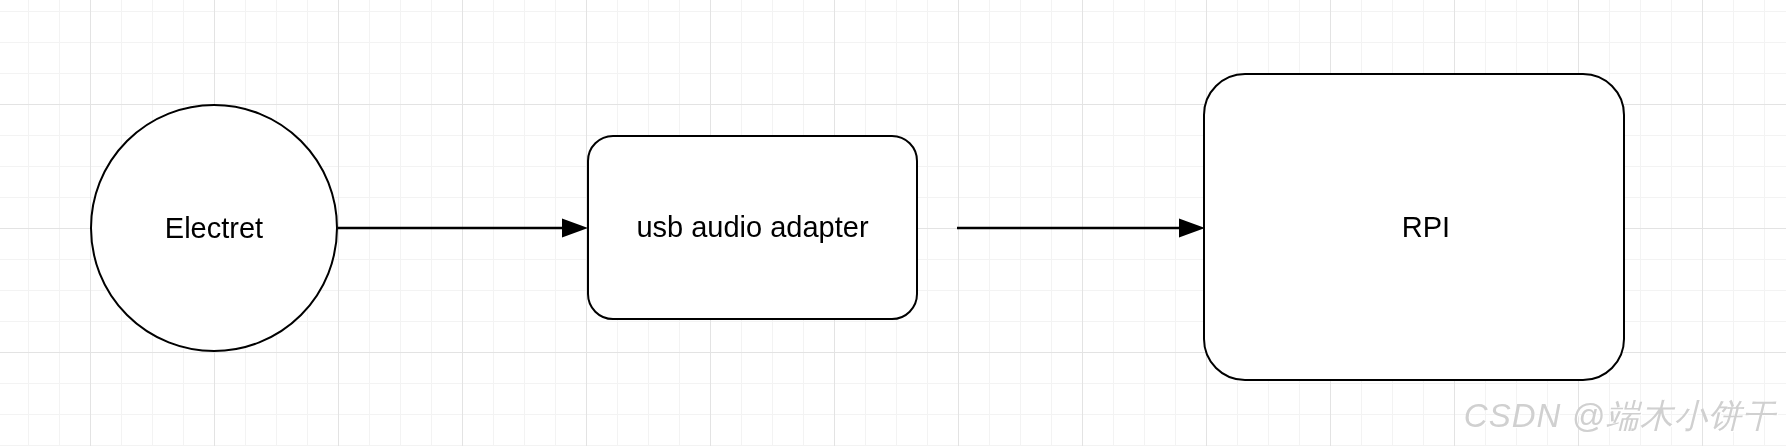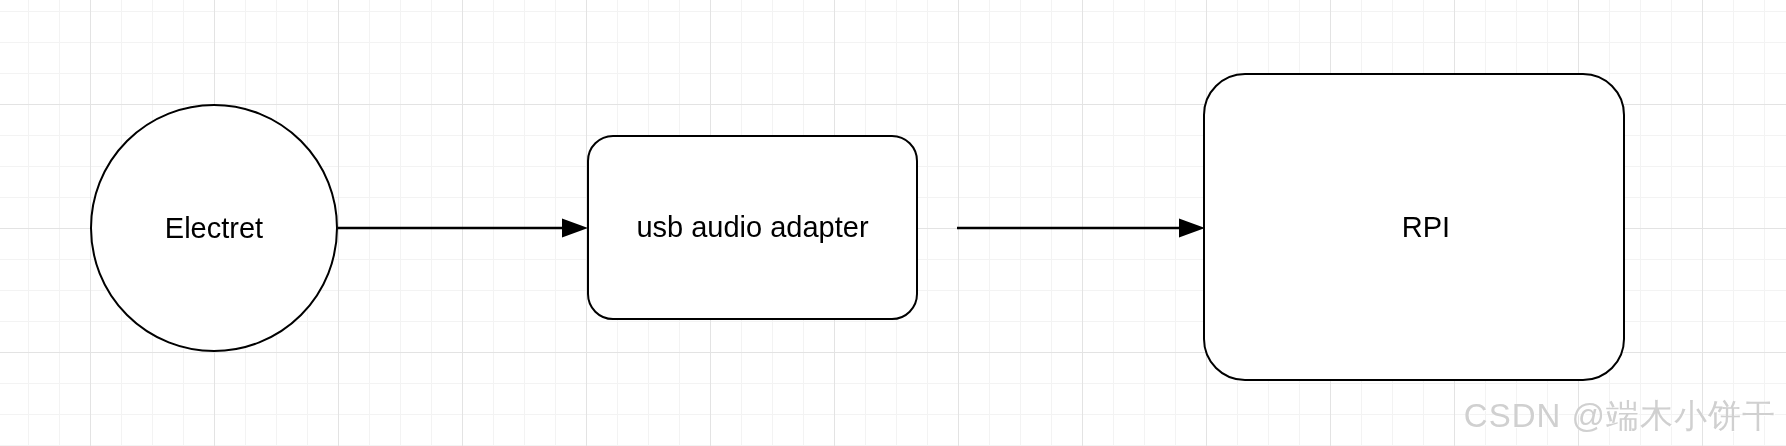--- a/index.html
+++ b/index.html
@@ -69,20 +69,21 @@
   .watermark {
     position: absolute;
     right: 10px;
     bottom: 7px;
     font-size: 33px;
     letter-spacing: 1px;
     color: var(--watermark);
     text-shadow: 1px 1px 0 #ffffff;
     white-space: nowrap;
     z-index: 3;
+    font-style: italic;
   }
 </style>
 </head>
 <body>
 
 <div class="canvas">
 
   <div class="node node-circle">
     <div class="node-label">
       <span>Electret</span>

